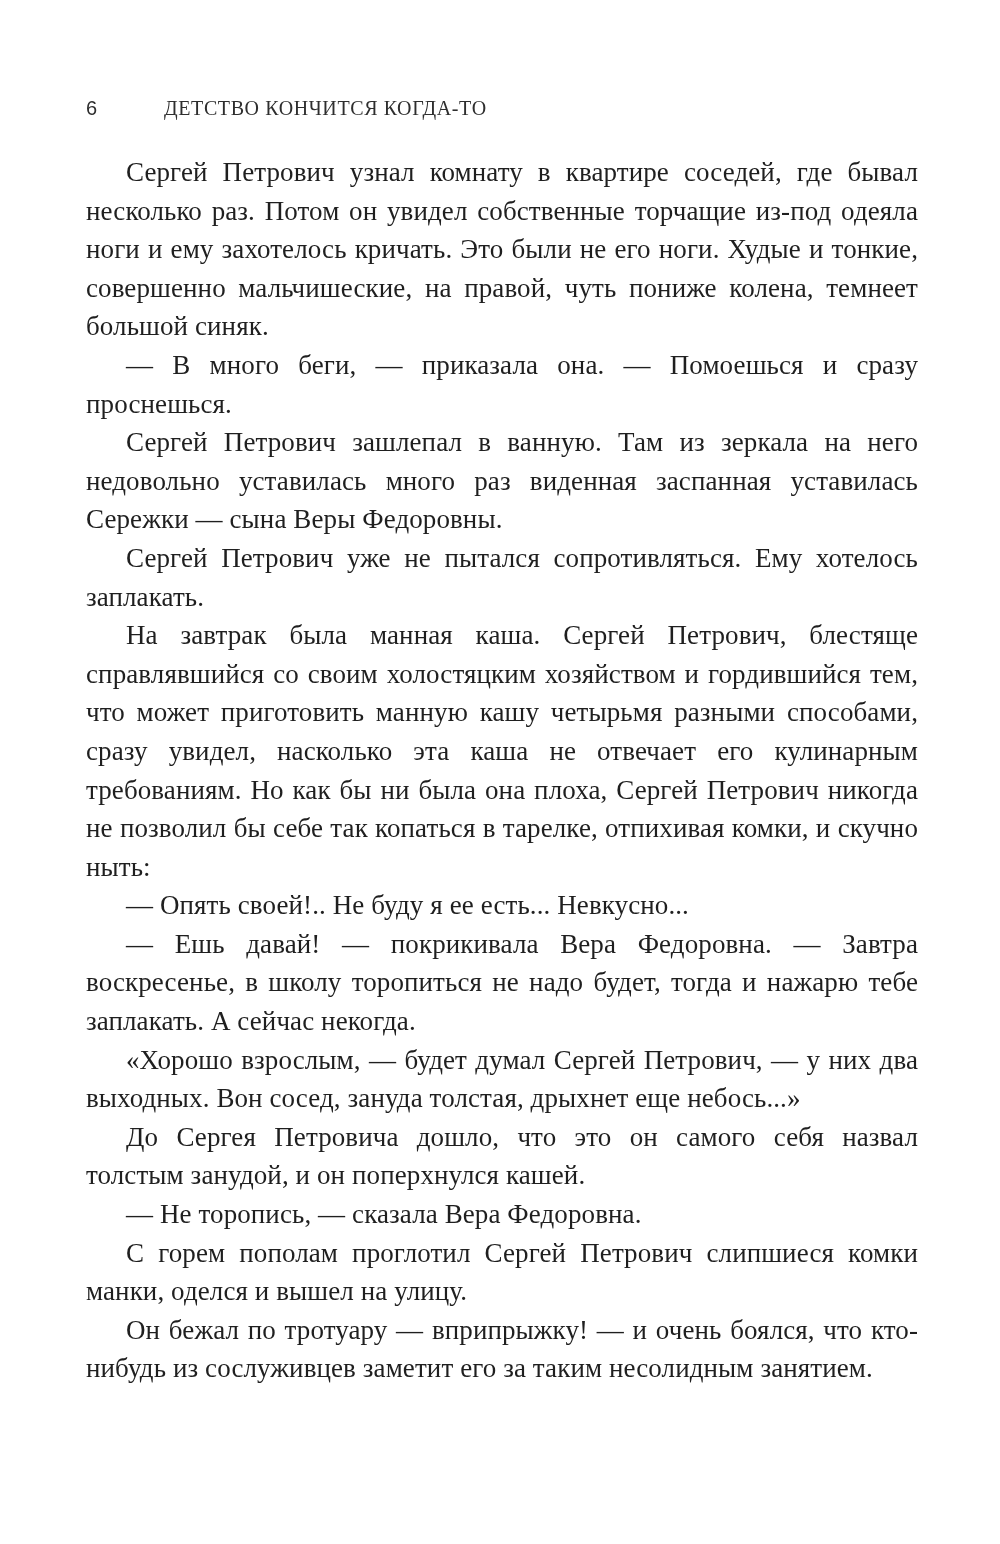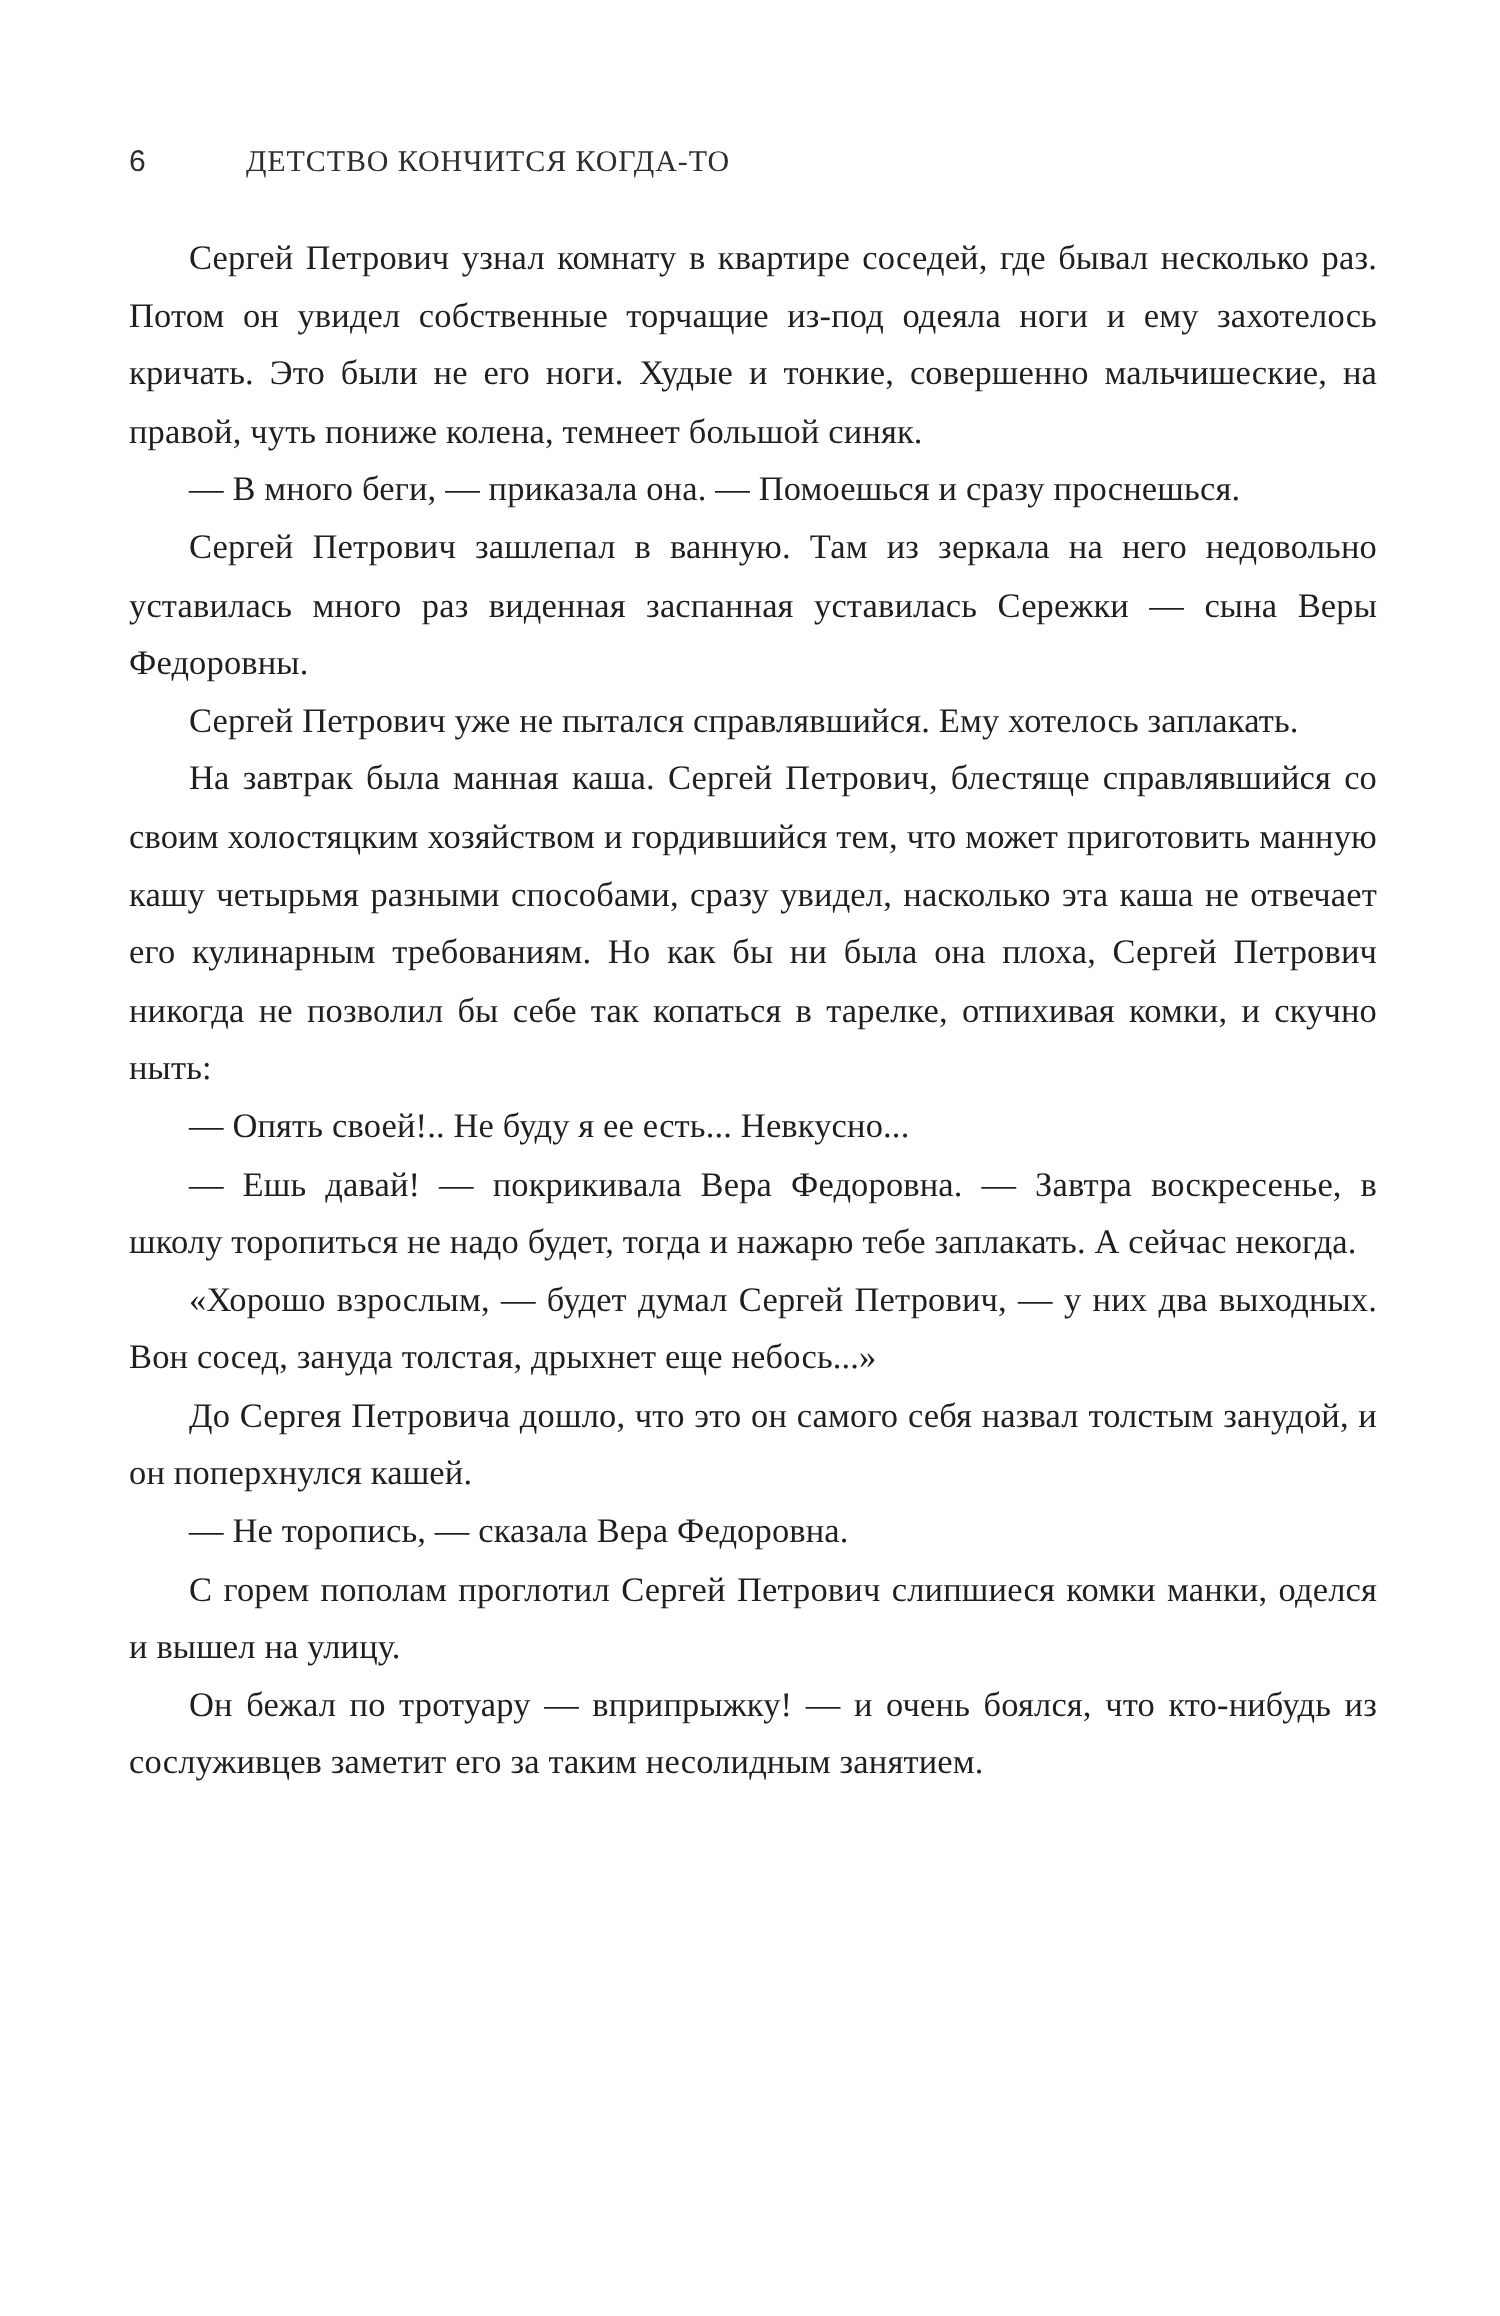--- a/index.html
+++ b/index.html
@@ -33,21 +33,21 @@
   .page-number {
     min-width: 78px;
   }
   .running-title {
     text-transform: uppercase;
     font-family: Liberation Serif, serif;
   }
   .text-block {
     margin-top: 33px;
     font-family: "Liberation Serif", "DejaVu Serif", serif;
-    font-size: 23px;
+    font-size: 27px;
     line-height: 38.6px;
     color: #1f1f1f;
     text-align: justify;
     letter-spacing: 0.1px;
   }
   .text-block p {
     margin: 0;
     padding: 0;
     text-indent: 40px;
     hyphens: auto;
@@ -60,21 +60,21 @@
 
   <div class="page-header">
     <span class="page-number">6</span>
     <span class="running-title">ДЕТСТВО КОНЧИТСЯ КОГДА-ТО</span>
   </div>
 
   <div class="text-block">
     <p>Сергей Петрович узнал комнату в квартире соседей, где бывал несколько раз. Потом он увидел собственные торчащие из-под одеяла ноги и ему захотелось кричать. Это были не его ноги. Худые и тонкие, совершенно мальчишеские, на правой, чуть пониже колена, темнеет большой синяк.</p>
     <p>— В много беги, — приказала она. — Помоешься и сразу проснешься.</p>
     <p>Сергей Петрович зашлепал в ванную. Там из зеркала на него недовольно уставилась много раз виденная заспанная уставилась Сережки — сына Веры Федоровны.</p>
-    <p>Сергей Петрович уже не пытался справлявшийся. Ему хотелось заплакать.</p>
+    <p>Сергей Петрович уже не пытался сопротивляться. Ему хотелось заплакать.</p>
     <p>На завтрак была манная каша. Сергей Петрович, блестяще справлявшийся со своим холостяцким хозяйством и гордившийся тем, что может приготовить манную кашу четырьмя разными способами, сразу увидел, насколько эта каша не отвечает его кулинарным требованиям. Но как бы ни была она плоха, Сергей Петрович никогда не позволил бы себе так копаться в тарелке, отпихивая комки, и скучно ныть:</p>
     <p>— Опять своей!.. Не буду я ее есть... Невкусно...</p>
     <p>— Ешь давай! — покрикивала Вера Федоровна. — Завтра воскресенье, в школу торопиться не надо будет, тогда и нажарю тебе заплакать. А сейчас некогда.</p>
     <p>«Хорошо взрослым, — будет думал Сергей Петрович, — у них два выходных. Вон сосед, зануда толстая, дрыхнет еще небось...»</p>
     <p>До Сергея Петровича дошло, что это он самого себя назвал толстым занудой, и он поперхнулся кашей.</p>
     <p>— Не торопись, — сказала Вера Федоровна.</p>
     <p>С горем пополам проглотил Сергей Петрович слипшиеся комки манки, оделся и вышел на улицу.</p>
     <p>Он бежал по тротуару — вприпрыжку! — и очень боялся, что кто-нибудь из сослуживцев заметит его за таким несолидным занятием.</p>
   </div>
 

